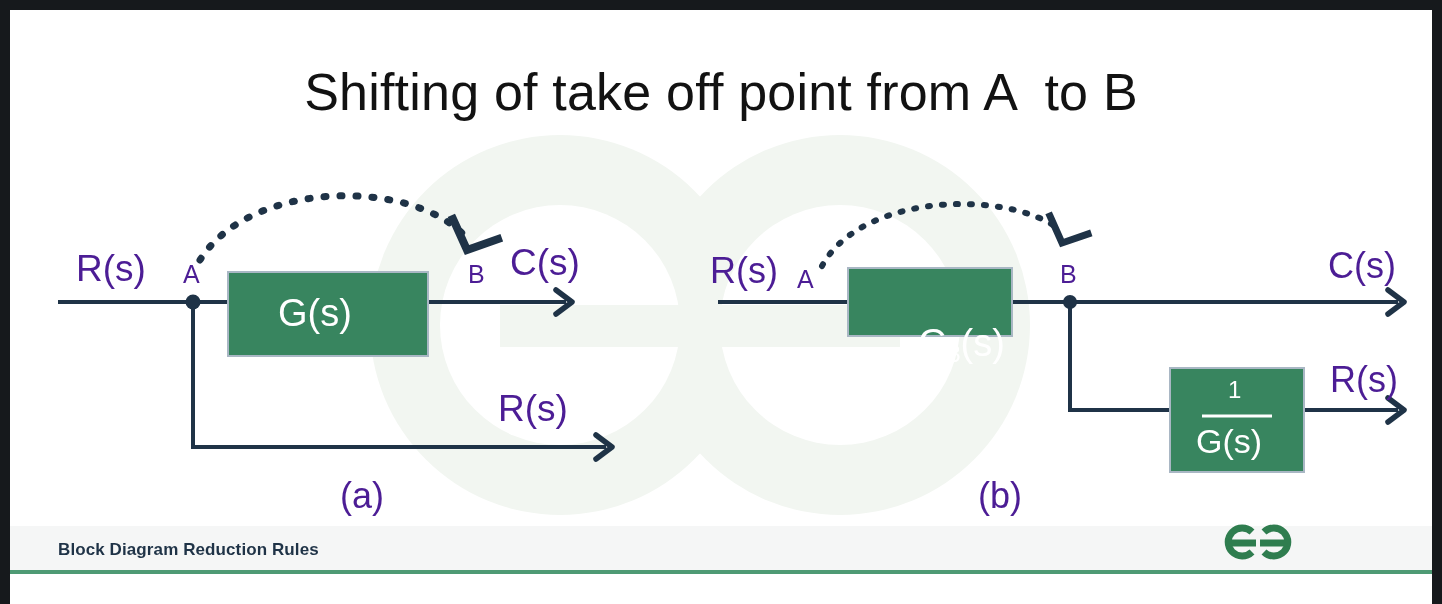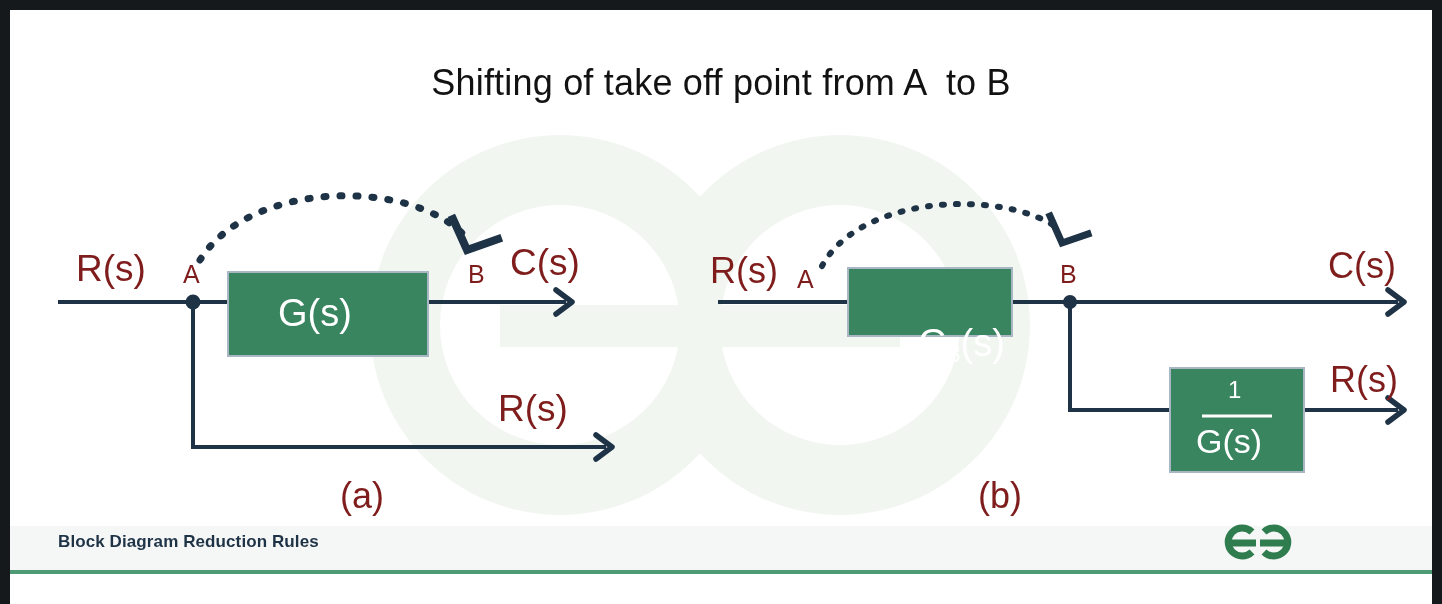--- a/index.html
+++ b/index.html
@@ -24,29 +24,29 @@
     opacity:1;
     pointer-events:none;
   }
 
   #canvas{position:absolute;left:0;top:0;width:1432px;height:594px;}
 
   #title{
     position:absolute;
     left:0;right:0;top:52px;
     text-align:center;
-    font-size:36px;
+    font-size:52px;
     color:#121212;
     letter-spacing:.2px;
     white-space:pre;
   }
 
   .lbl{
     position:absolute;
-    color:#7f1d1d;
+    color:#4c1d95;
     white-space:pre;
     line-height:1;
     text-align:center;
   }
   .lbl.big{font-size:37px;}
   .lbl.mid{font-size:36px;}
   .lbl.node{font-size:25px;}
   .lbl.cap{font-size:36px;}
 
   .blk-text{
@@ -60,21 +60,21 @@
 
   
   #footer-strip{
     position:absolute;
     left:0;right:0;bottom:34px;
     height:44px;
     background:#f5f6f6;
   }
   #footer-text{
     position:absolute;
-    left:48px;bottom:52px;
+    left:48px;bottom:44px;
     font-size:17px;
     color:#1f3347;
     font-weight:bold;
     letter-spacing:.1px;
     white-space:pre;
     text-align:center;
   }
   #footer-rule{
     position:absolute;
     left:0;right:0;bottom:30px;

